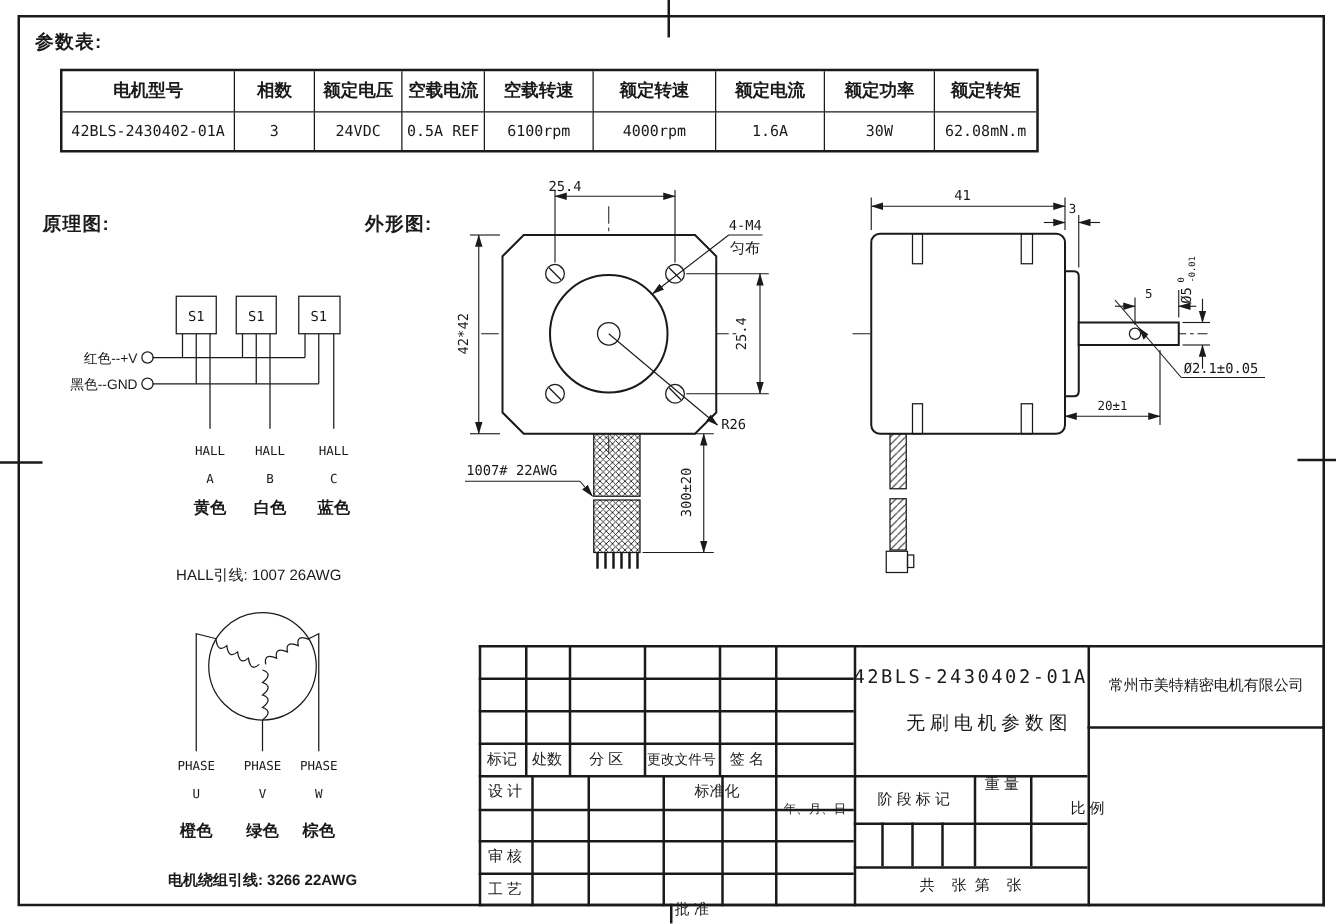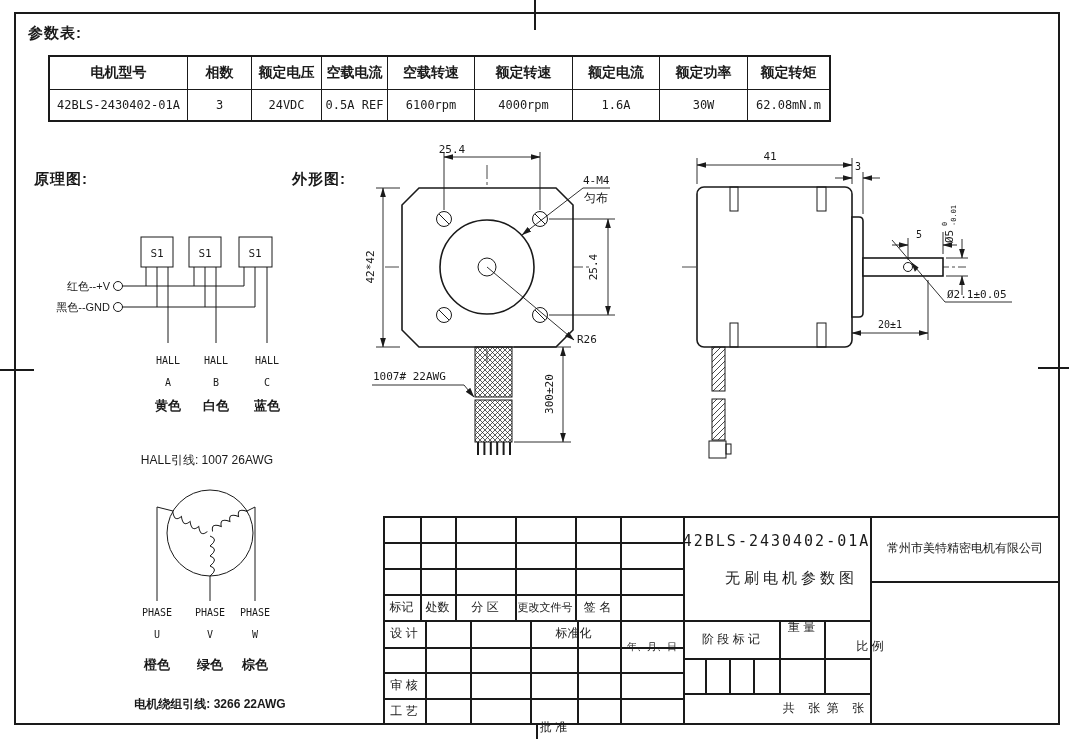--- a/index.html
+++ b/index.html
@@ -367,16 +367,16 @@
     <div class="tbc" style="left:147px;top:198px;width:47px;height:27px;">批 准</div>
 
     <div class="tbc mono" style="left:300px;top:8px;width:187px;height:34px;font-size:15px;letter-spacing:2px;">42BLS-2430402-01A</div>
     <div class="tbc" style="left:300px;top:48px;width:217px;height:28px;font-size:15px;letter-spacing:4px;">无刷电机参数图</div>
     <div class="tbc" style="left:487px;top:0;width:190px;height:65px;">常州市美特精密电机有限公司</div>
 
     <div class="tbc" style="left:300px;top:104px;width:96px;height:38px;">阶 段 标 记</div>
     <div class="tbc" style="left:396px;top:92px;width:45px;height:38px;">重 量</div>
     <div class="tbc" style="left:464px;top:104px;width:46px;height:52px;">比 例</div>
 
-    <div class="tbc" style="left:300px;top:177px;width:187px;height:30px;white-space:pre;margin-left:47px;">共    张  第    张</div>
+    <div class="tbc" style="left:300px;top:177px;width:187px;height:30px;white-space:pre;">共    张  第    张</div>
   </div>
 
 </div>
 
 </body></html>

